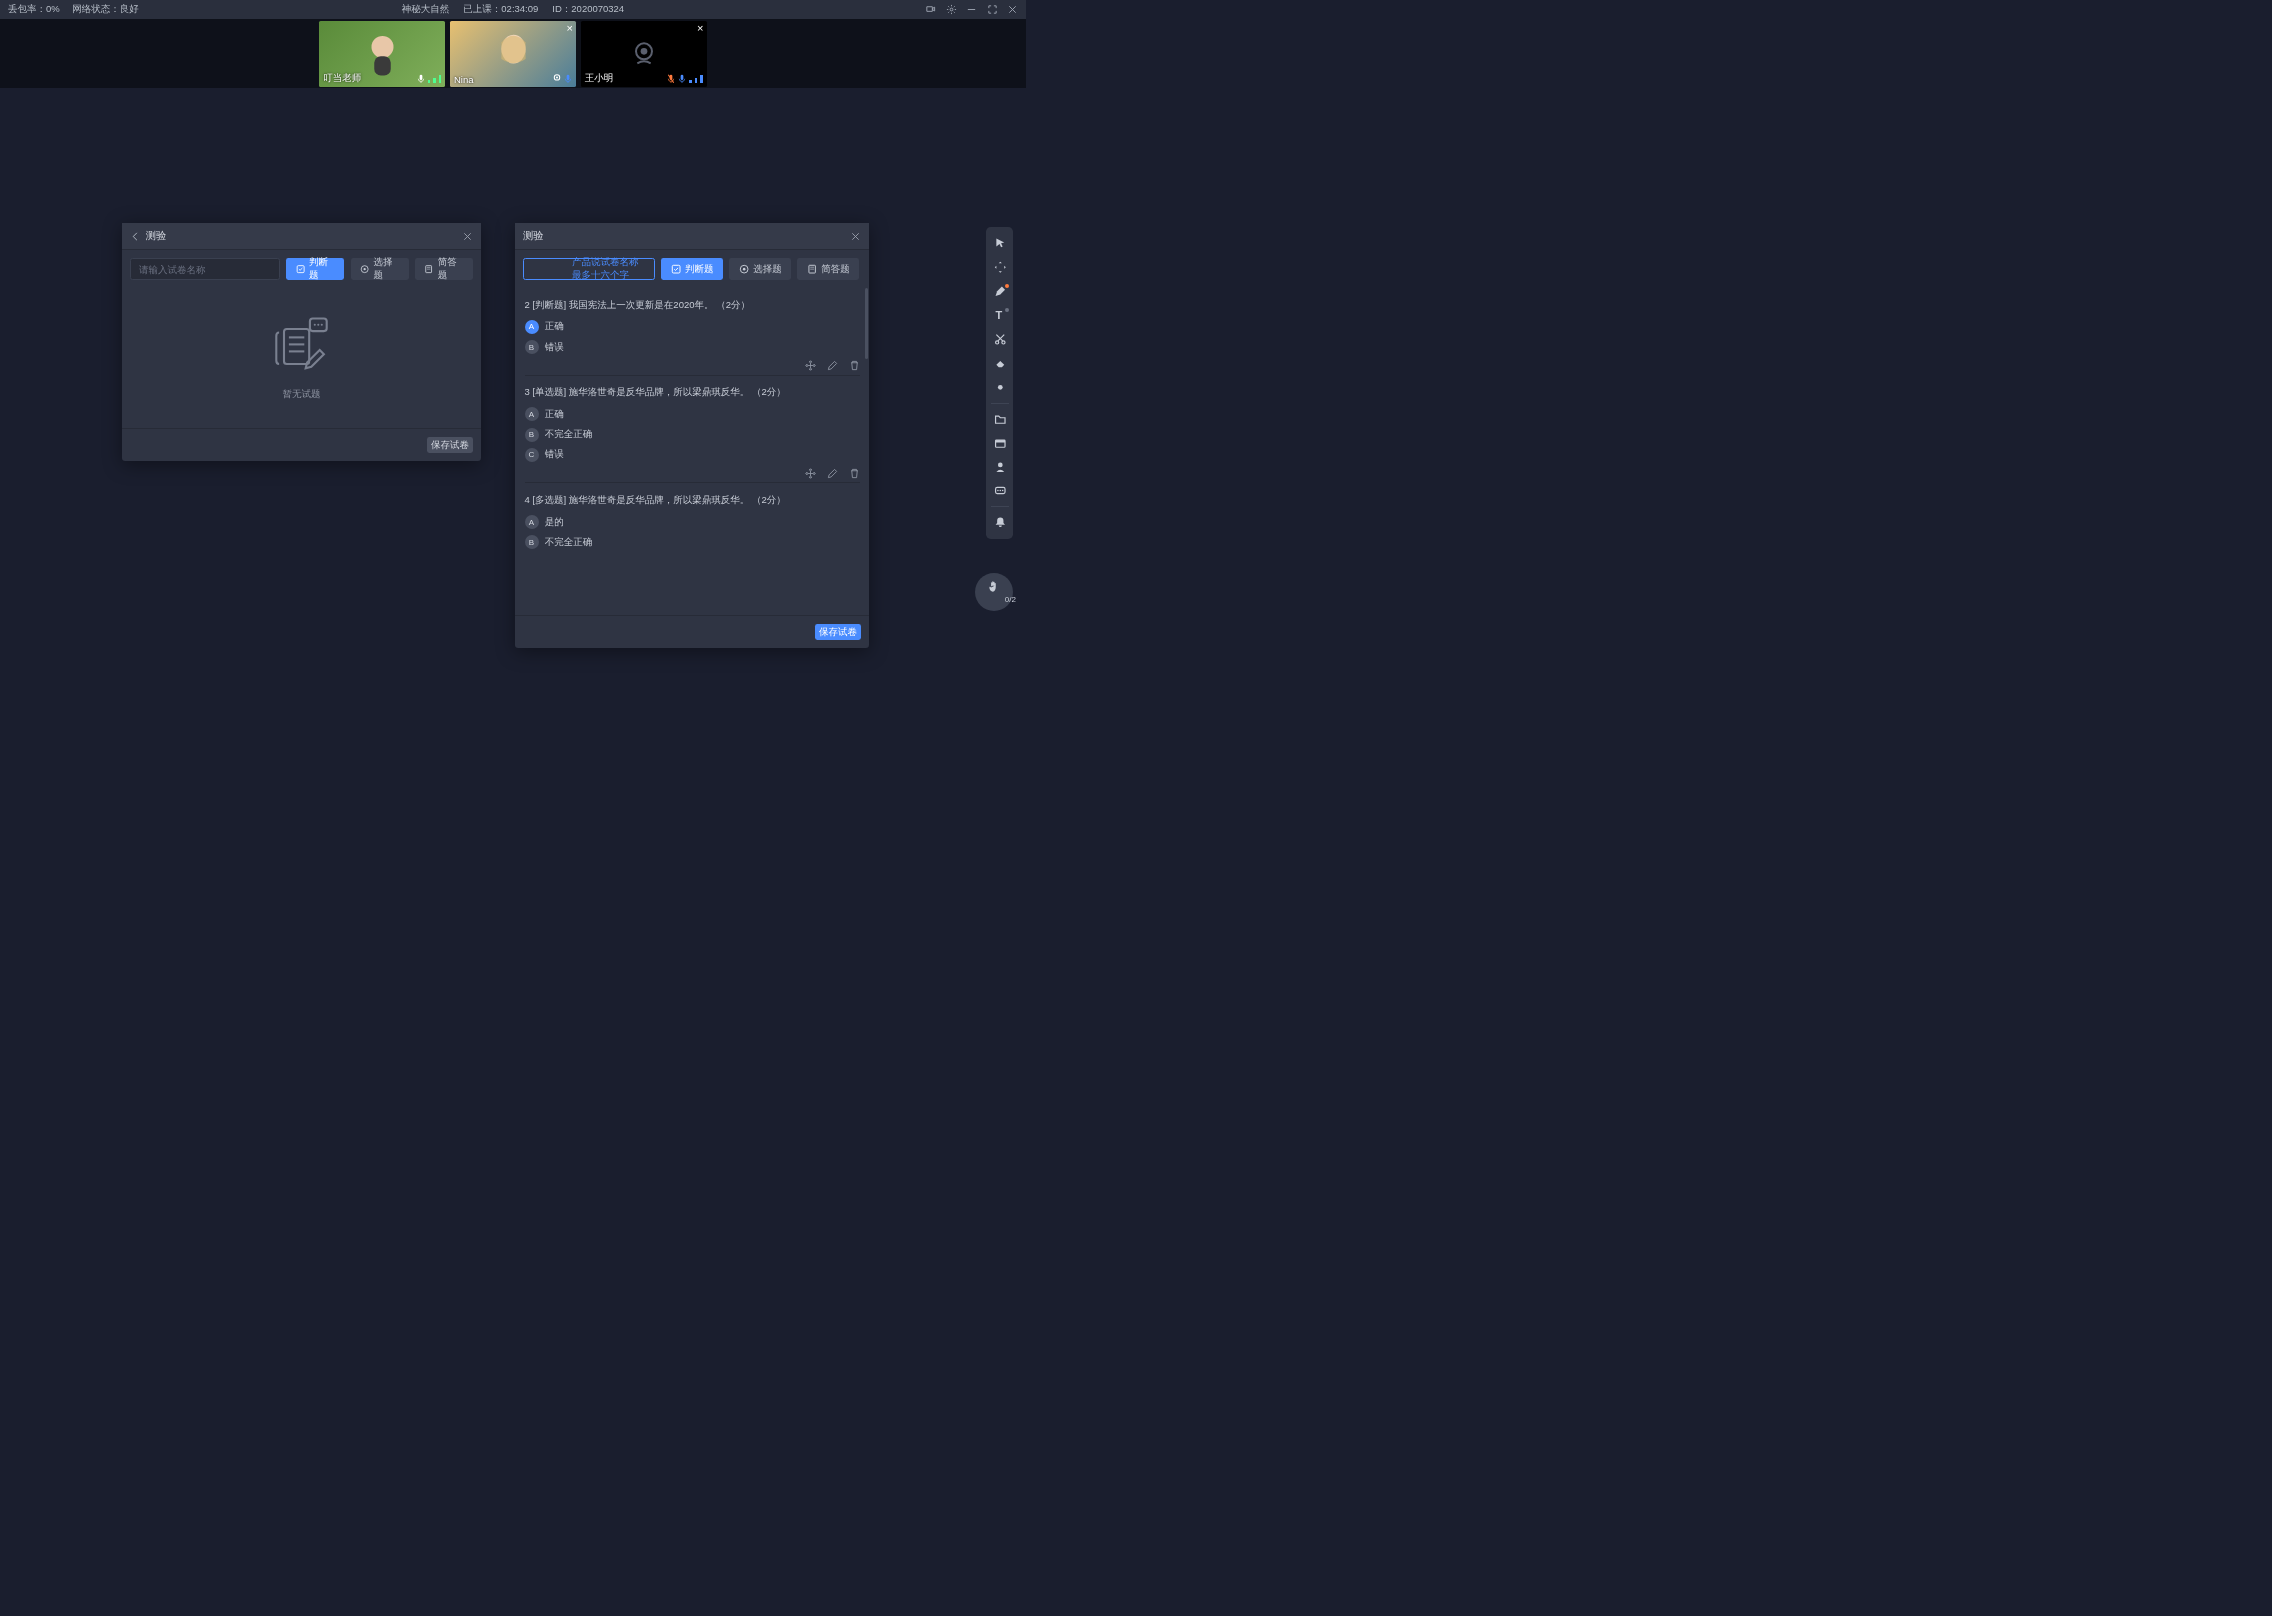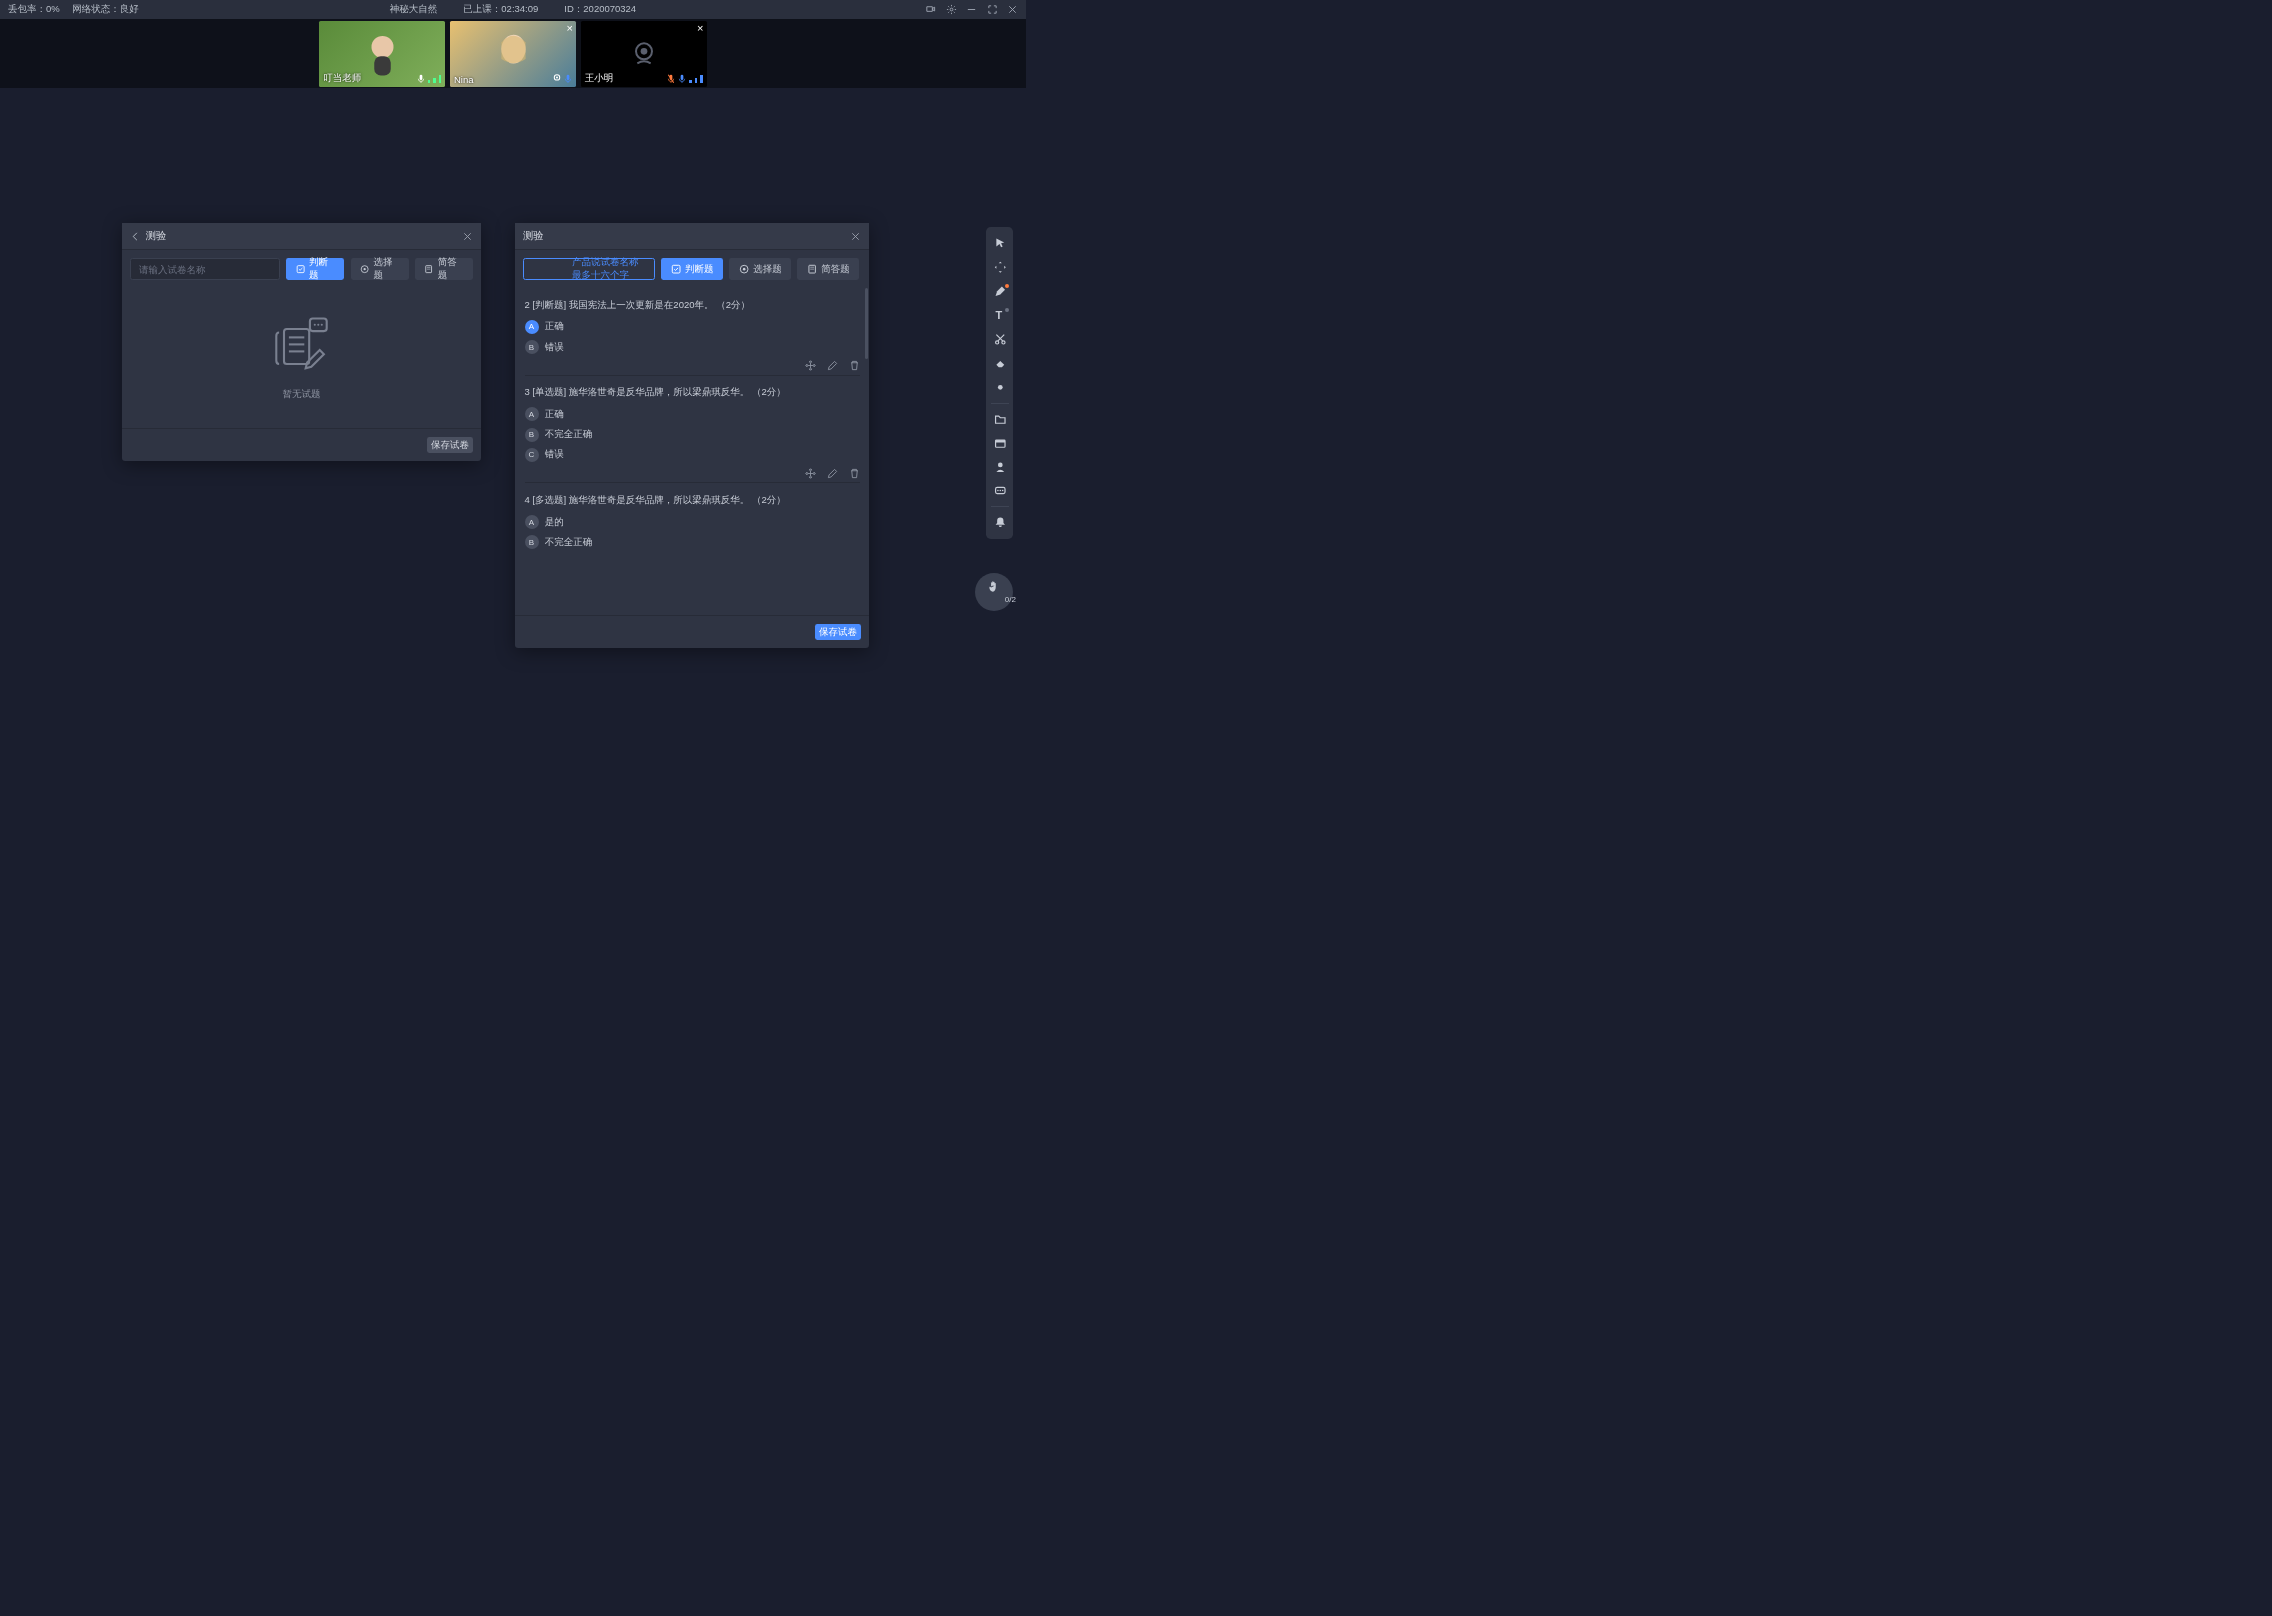--- a/index.html
+++ b/index.html
@@ -18,21 +18,21 @@
   height: 19px;
   background: #2a2f3d;
   display: flex;
   align-items: center;
   font-size: 9.5px;
   color: #b8bfc9;
   padding: 0 8px;
   justify-content: flex-end;
 }
 .topbar-left { display: flex; gap: 12.6px; }
-.topbar-center { position: absolute; left: 50%; transform: translateX(-50%); display: flex; gap: 26px; }
+.topbar-center { position: absolute; left: 50%; transform: translateX(-50%); display: flex; gap: 14px; }
 .topbar-right { margin-left: auto; display: flex; gap: 9.5px; align-items: center; }
 .topbar-right .icon { width: 11px; height: 11px; cursor: pointer; fill: #a0a6b3; }
 
 
 .video-row {
   height: 69px;
   background: #0e111a;
   display: flex;
   justify-content: center;
   align-items: center;

